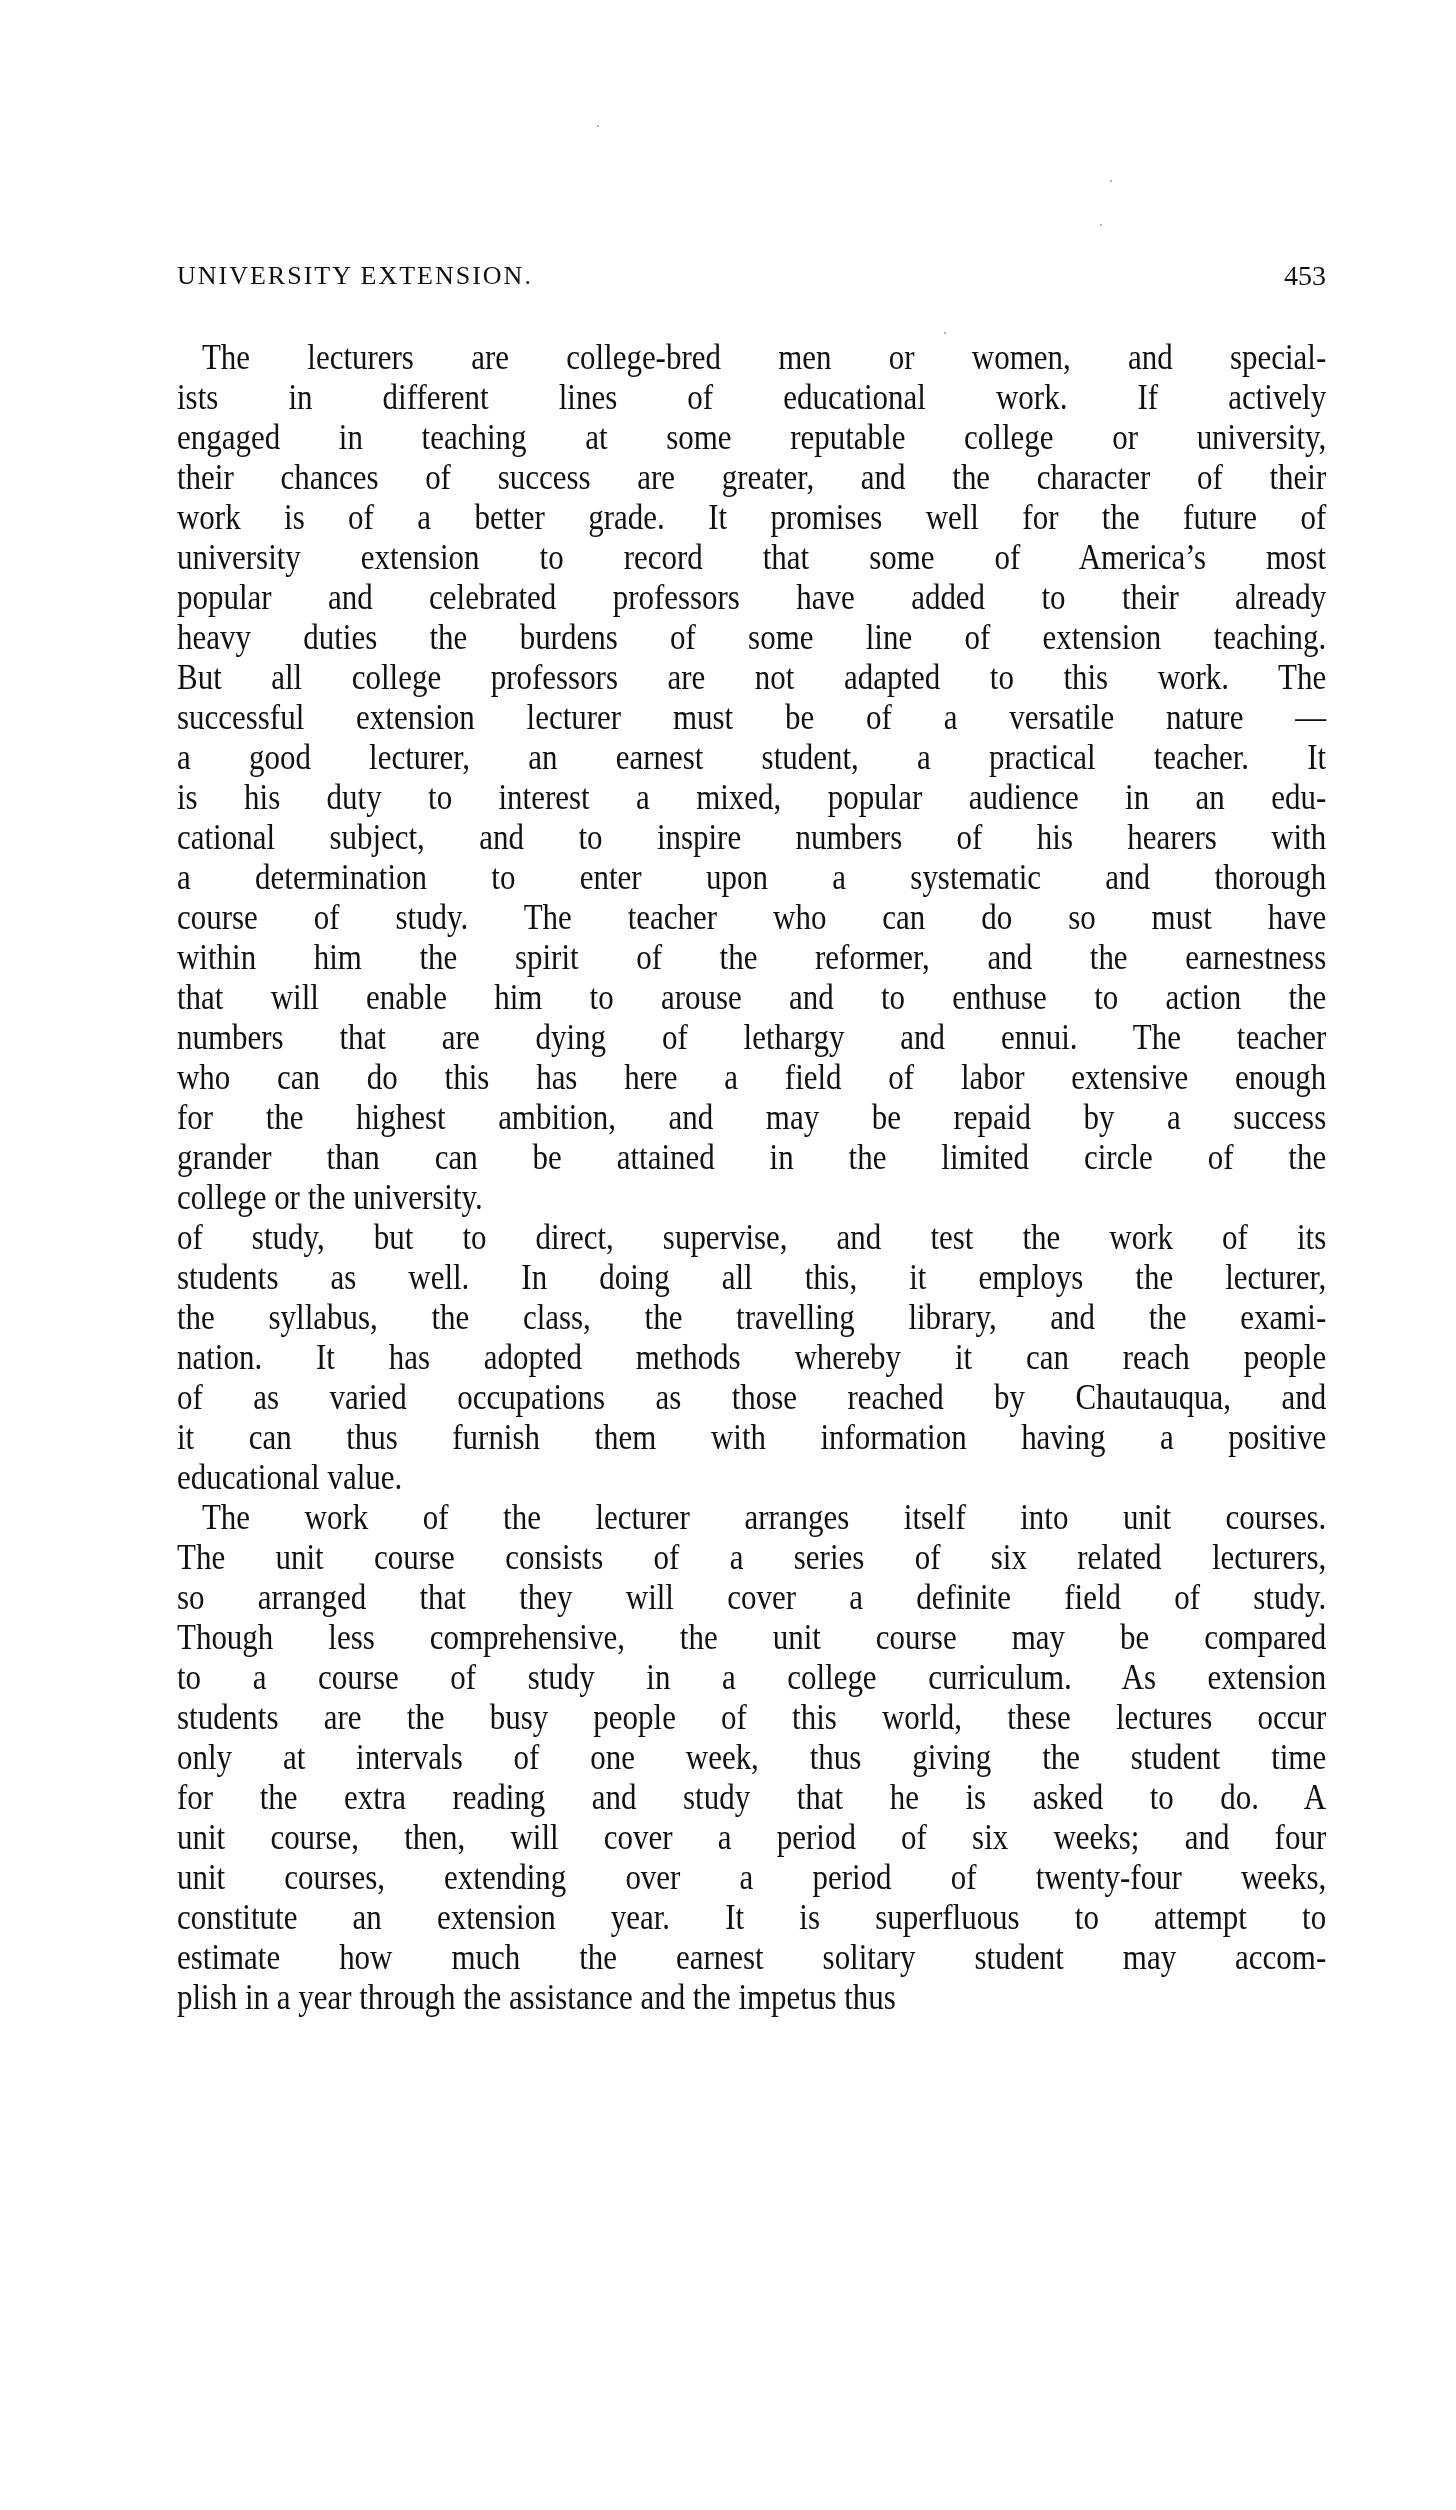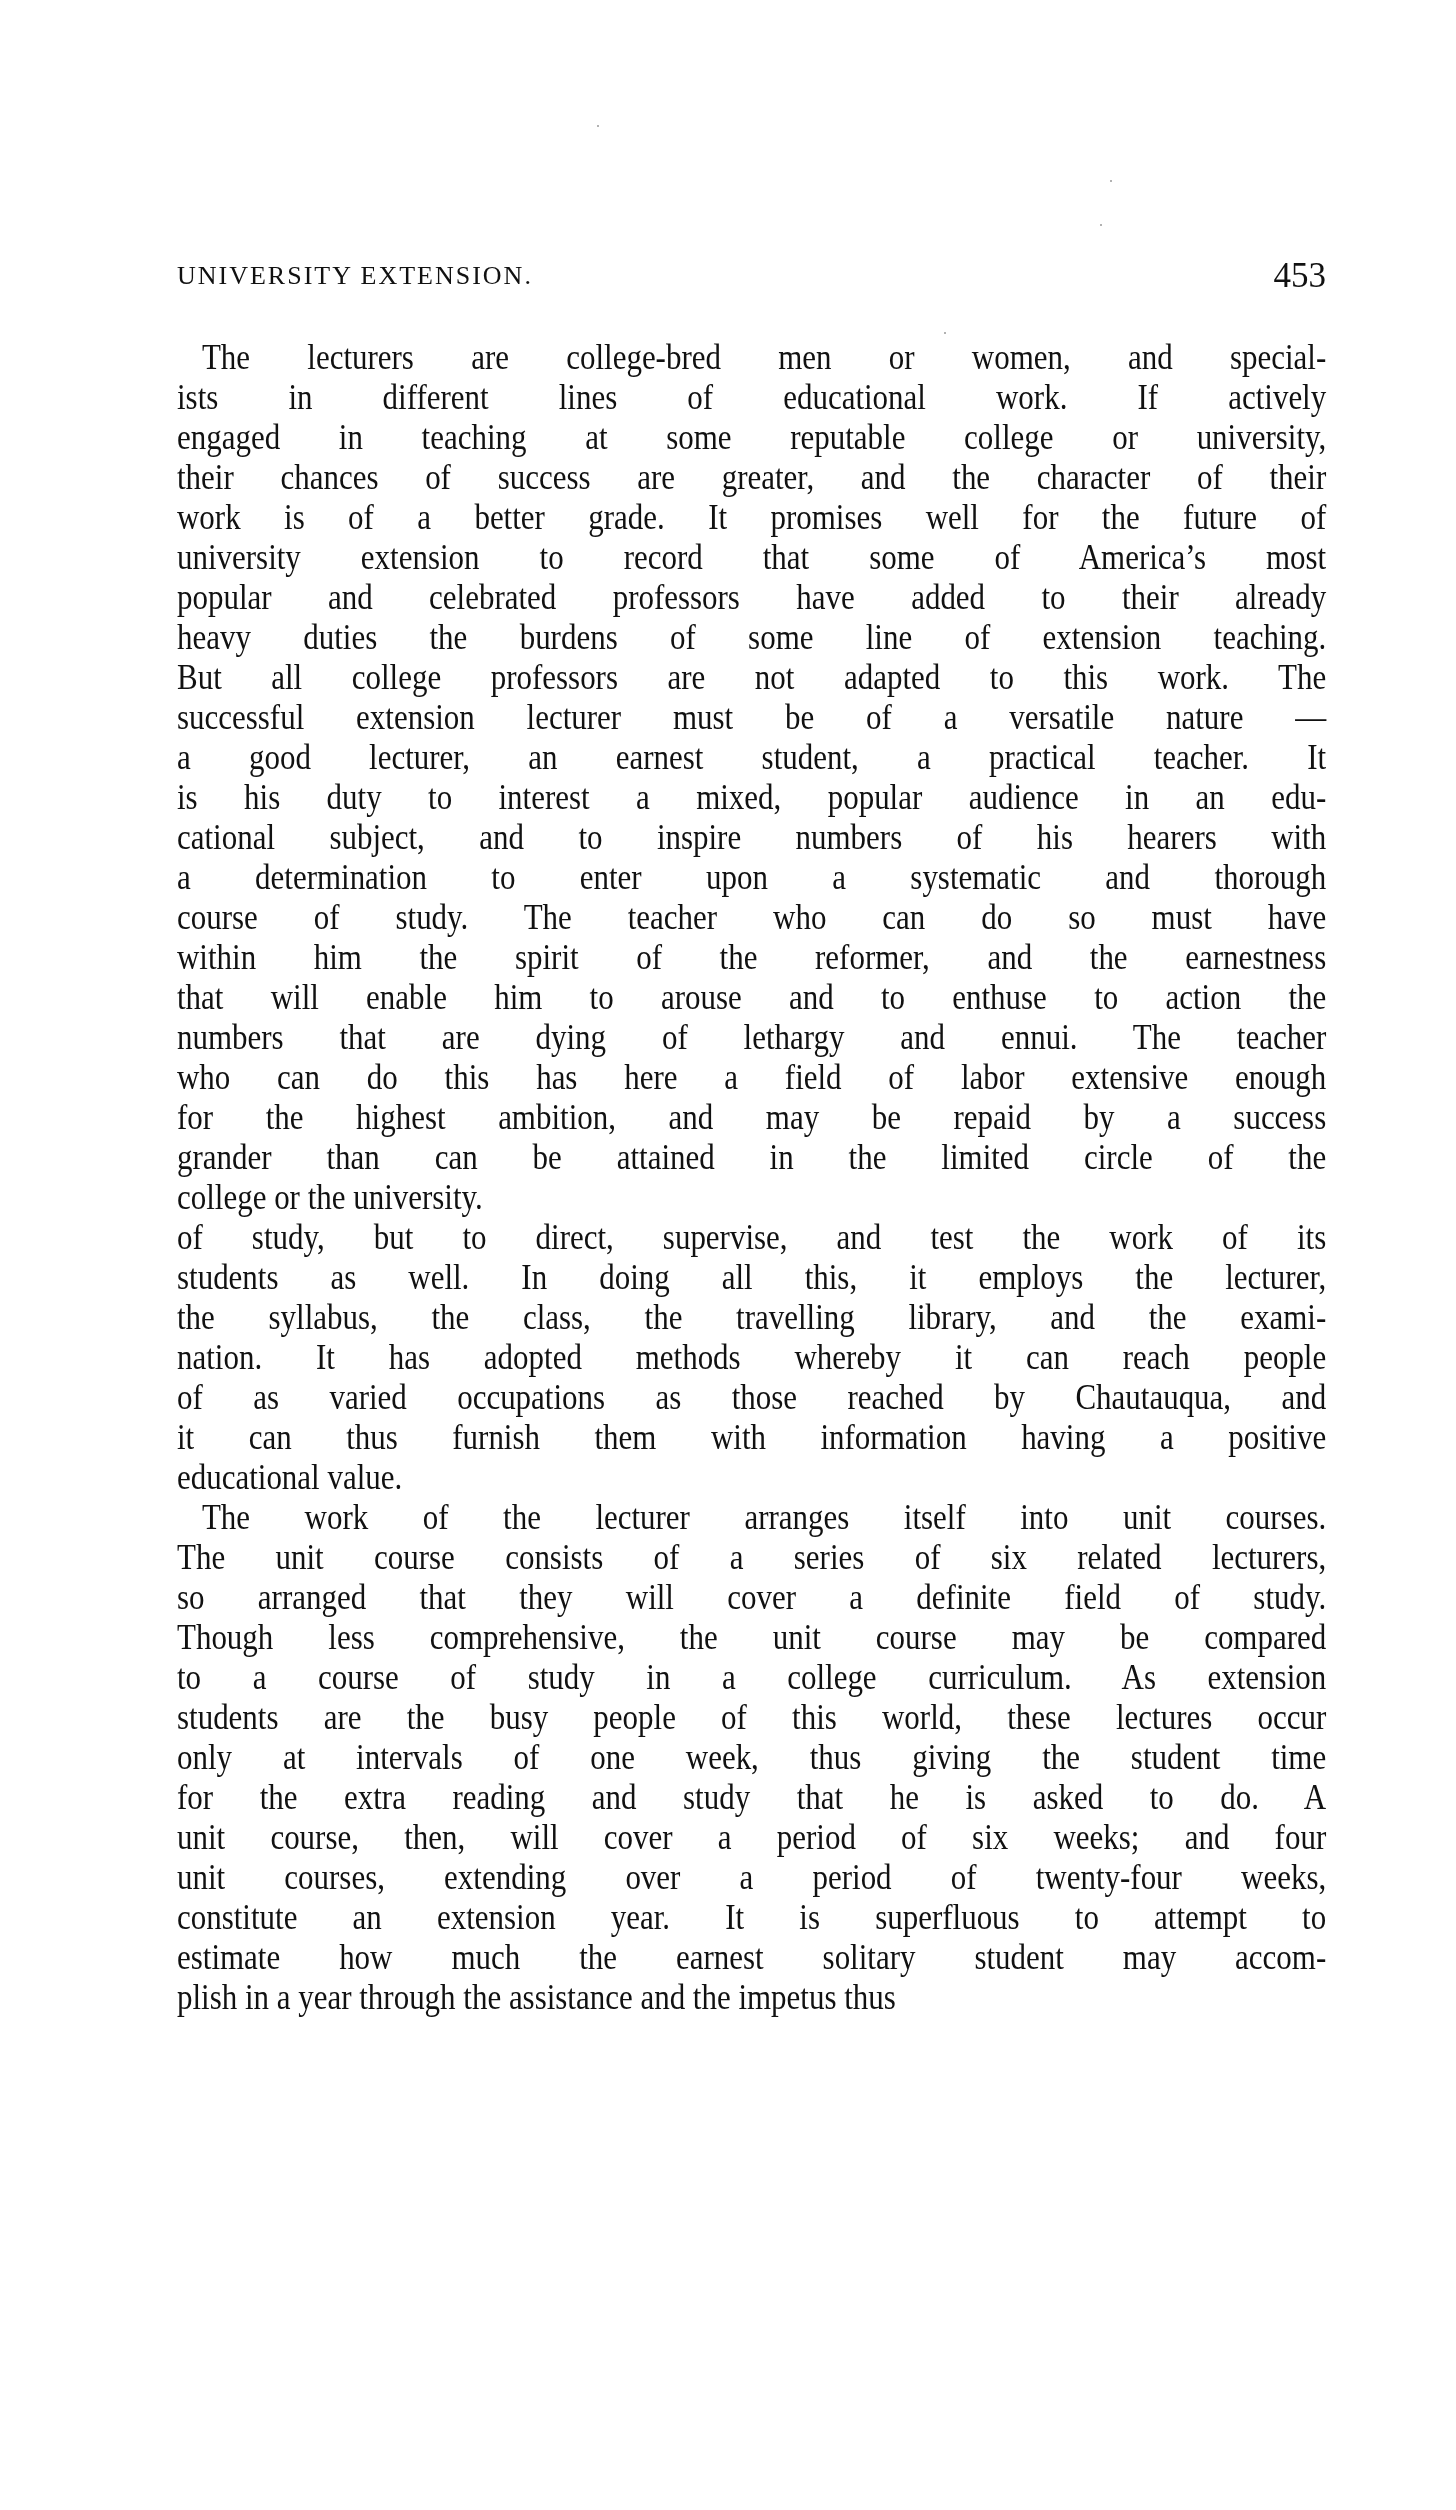--- a/index.html
+++ b/index.html
@@ -2,21 +2,21 @@
 <html><head>
 <meta charset="utf-8">
 <style>
   html, body { margin: 0; padding: 0; background: #ffffff; }
   body { width: 1456px; height: 2510px; position: relative; overflow: hidden;
          font-family: "Liberation Serif", "DejaVu Serif", serif; color: #111; }
   .page { position: absolute; left: 0; top: 0; width: 1456px; height: 2510px; background: #fff; }
   .running-head { position: absolute; top: 256px; left: 177px; width: 1149px; height: 39px; }
   .running-title { position: absolute; left: 0; right: 0; text-align: left; top: 0;
                    font-size: 26px; letter-spacing: 2px; line-height: 39px; padding-right: 39px; }
-  .page-number { position: absolute; right: 0; top: 0; font-size: 35px; line-height: 39px; }
+  .page-number { position: absolute; right: 0; top: 0; font-size: 28px; line-height: 39px; }
   .body-text { position: absolute; left: 177px; top: 337px; width: 1149px; }
   .line { display: block; height: 40px; line-height: 40px; font-size: 36px;
           white-space: nowrap; text-align: justify; text-align-last: justify;
           transform: scaleX(0.86); transform-origin: left center; width: 116.3%; }
   .line.last { text-align-last: left; }
   .line.indent { padding-left: 29px; box-sizing: border-box; }
   .speck { position: absolute; width: 2px; height: 2px; background: #999; border-radius: 1px; }
 </style>
 </head>
 <body>

